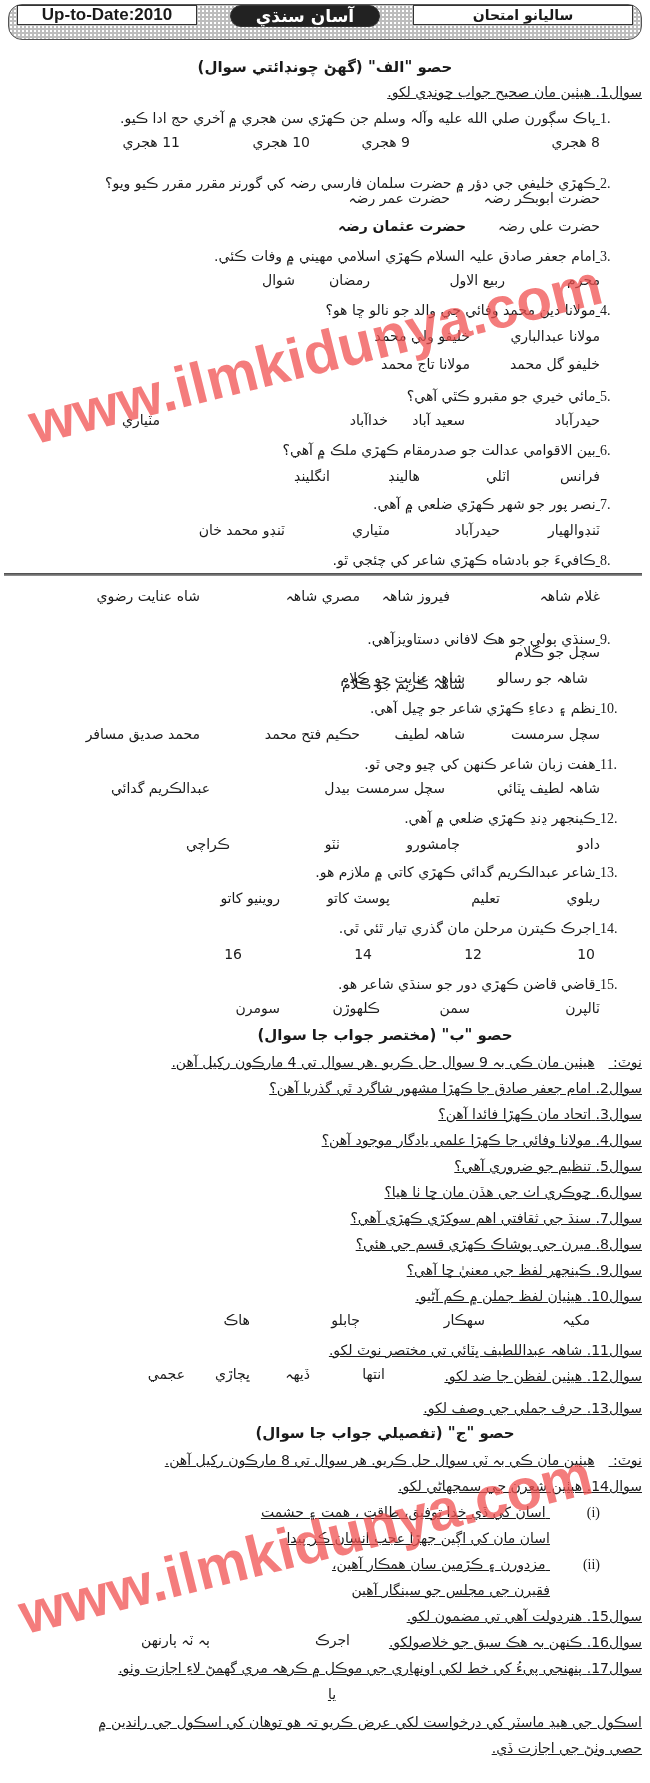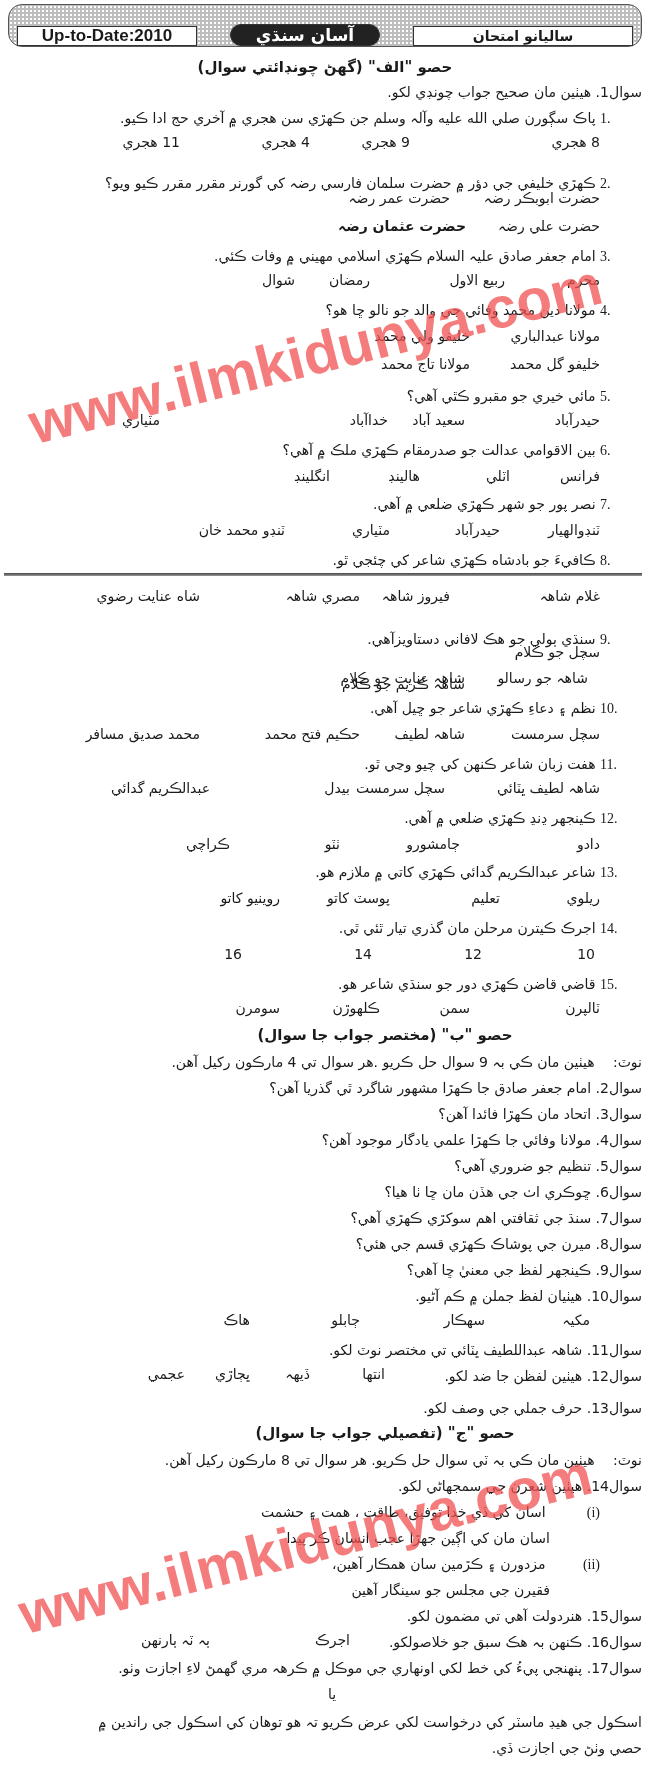--- a/index.html
+++ b/index.html
@@ -1,42 +1,42 @@
 <!DOCTYPE html>
 <html><head>
 <meta charset="utf-8">
 <style>
   * { box-sizing: border-box; margin: 0; padding: 0; }
   html, body { width: 650px; height: 1783px; background: #fff; overflow: hidden; }
   body { position: relative; font-family: "DejaVu Sans", sans-serif; color: #1a1a1a; }
 
   
   .banner {
-    position: absolute; left: 8px; top: 4px; width: 634px; height: 43px;
+    position: absolute; left: 8px; top: 4px; width: 634px; height: 36px;
     border-radius: 14px;
     background-color: #bdbdbd;
     background-image:
       radial-gradient(circle, #fff 35%, transparent 40%);
     background-size: 4px 4px;
     border: 1px solid #555;
-    display: flex; align-items: flex-end; justify-content: space-between;
+    display: flex; align-items: flex-start; justify-content: space-between;
     padding: 0 8px;
   }
   .banner .box {
     background: #fff; height: 20px; display: flex; align-items: center; justify-content: center;
     border: 1px solid #333;
   }
   .banner .left { width: 180px; font-family: "Liberation Sans", sans-serif; font-weight: bold; font-size: 17px; }
   .banner .mid {
     width: 150px; background: #222; color: #fff; border-radius: 12px; font-weight: bold; font-size: 17px; height: 22px;
   }
   .banner .right { width: 220px; font-weight: bold; font-size: 14px; direction: rtl; }
 
   .page { position: absolute; left: 0; top: 0; width: 650px; direction: rtl; }
-  .line { position: absolute; right: 16px; left: 30px; direction: rtl; font-size: 14px; line-height: 20px; white-space: nowrap; }
+  .line { position: absolute; right: 16px; left: 30px; direction: rtl; font-size: 14px; line-height: 20px; white-space: nowrap; text-decoration: underline; }
   .num { display: inline-block; width: 34px; text-align: left; font-family: "Liberation Serif", serif; font-size: 14px; }
   .q { display: inline-block; }
   .opts { position: absolute; left: 0; right: 0; height: 20px; direction: rtl; font-size: 14px; }
   .opt { position: absolute; white-space: nowrap; }
   .section-title { position: absolute; left: 0; right: 0; text-align: center; font-weight: bold; font-size: 15px; direction: rtl; }
   .sl { font-family: "DejaVu Sans", sans-serif; }
   .divider { position: absolute; left: 4px; right: 8px; top: 573px; height: 3px; background: linear-gradient(#444, #999); }
 
   .watermark {
     position: absolute; color: rgba(240, 80, 80, 0.75); font-family: "Liberation Sans", sans-serif; font-weight: bold;
@@ -62,21 +62,21 @@
     <span>هيٺين مان صحيح جواب چونڊي لکو.</span>
   </div>
 
   <div class="line" style="top:108px;">
     <span class="num">.1</span>
     <span class="q">پاڪ سڳورن صلي الله عليه وآلہ وسلم جن ڪهڙي سن هجري ۾ آخري حج ادا ڪيو.</span>
   </div>
   <div class="opts" style="top:134px;">
     <span class="opt" style="right:50px;">8 هجري</span>
     <span class="opt" style="right:240px;">9 هجري</span>
-    <span class="opt" style="right:340px;">4 هجري</span>
+    <span class="opt" style="right:340px;">10 هجري</span>
     <span class="opt" style="right:470px;">11 هجري</span>
   </div>
 
   <div class="line" style="top:162px;margin-top:11px;">
     <span class="num">.2</span>
     <span class="q">ڪهڙي خليفي جي دؤر ۾ حضرت سلمان فارسي رضہ کي گورنر مقرر مقرر ڪيو ويو؟</span>
   </div>
   <div class="opts" style="top:190px;">
     <span class="opt" style="right:50px;">حضرت ابوبڪر رضہ</span>
     <span class="opt" style="right:200px;">حضرت عمر رضہ</span>

